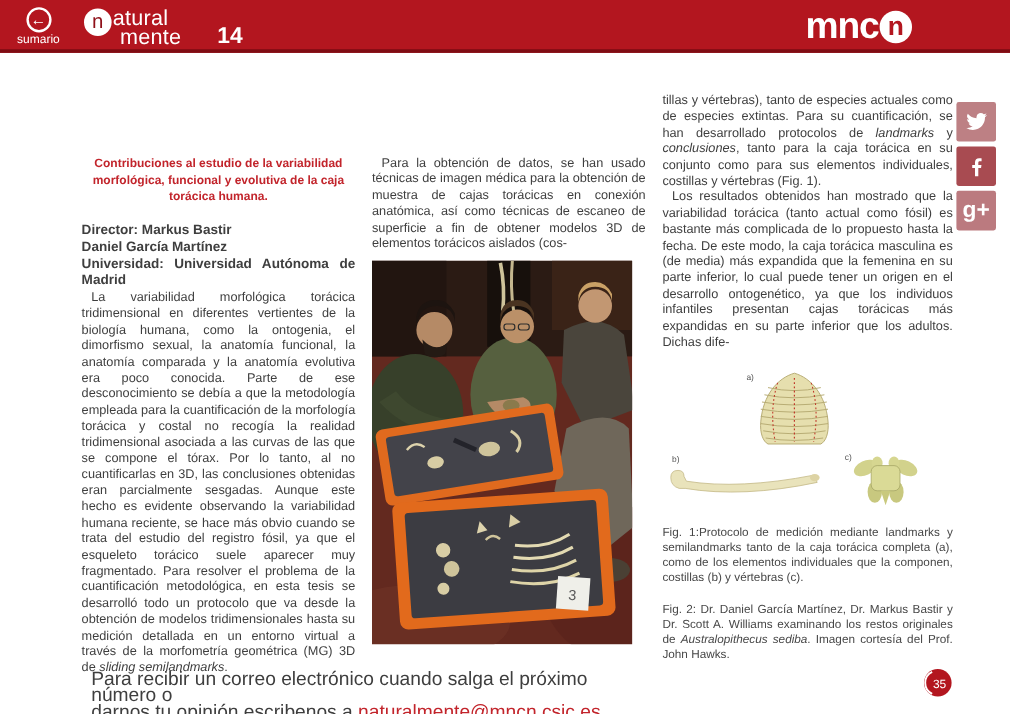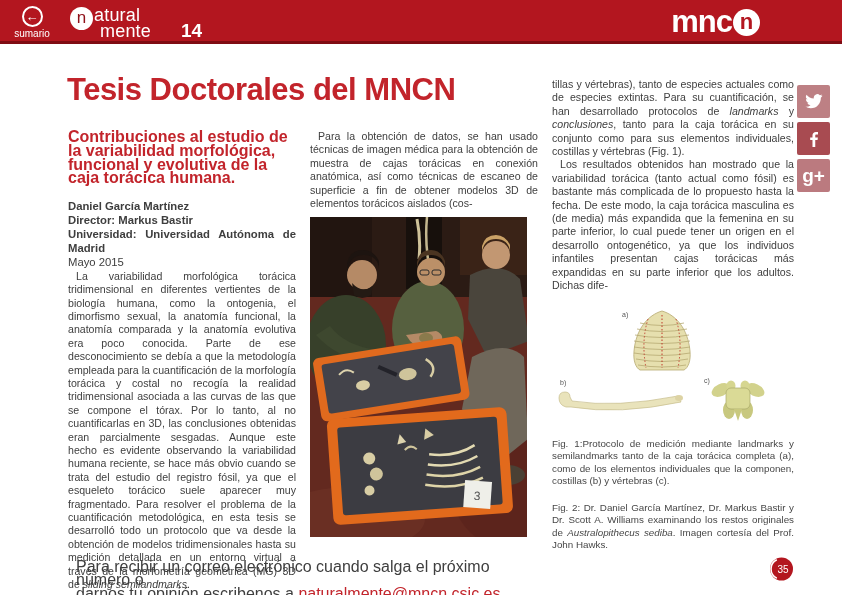--- a/index.html
+++ b/index.html
@@ -42,22 +42,22 @@
   #icon-gplus .glyph { color: #fff; font-size: 19px; font-weight: bold; line-height: 1; }
 
   
   #title { position: absolute; left: 67px; top: 72px; width: 480px;
     font-size: 31px; font-weight: bold; color: #c2242b; letter-spacing: -.5px; }
   .col { position: absolute; width: 228px; font-size: 10.6px; line-height: 13.4px;
     color: #3e3e3e; text-align: justify; }
   #col1 { left: 68px; top: 130px; }
   #col2 { left: 310px; top: 130px; }
   #col3 { left: 552px; top: 78px; width: 242px; }
-  .lead { color: #c2242b; font-weight: bold; font-size: 16px; line-height: 13.8px;
-    text-align: left; margin-bottom: 15px; }
+  .lead { color: #c2242b; font-weight: bold; font-size: 10px; line-height: 13.8px;
+    text-align: center; margin-bottom: 15px; }
   .author-block { font-weight: bold; font-size: 11.3px; line-height: 13.9px;
     text-align: left; }
   .author-block .justify { text-align: justify; }
   .date-line { font-weight: normal; font-size: 11.3px; line-height: 13.9px; }
   .body-p { margin-top: 0; }
   .indent { text-indent: 8px; }
   .body-p em { font-style: italic; }
 
   
   #photo { position: absolute; left: 310px; top: 217px; width: 217px; height: 320px;
@@ -111,29 +111,27 @@
   </div>
   <div class="social-icon" id="icon-facebook">
     <svg width="20" height="20" viewBox="0 0 24 24">
       <path fill="#ffffff" d="M13.5 21.5v-8.2h2.75l.41-3.2H13.5V8.06c0-.93.26-1.56 1.59-1.56h1.7V3.64c-.3-.04-1.3-.13-2.48-.13-2.45 0-4.13 1.5-4.13 4.25v2.34H7.42v3.2h2.76v8.2h3.32z"></path>
     </svg>
   </div>
   <div class="social-icon" id="icon-gplus">
     <span class="glyph">g+</span>
   </div>
 
-  <h1 id="title">Tesis Doctorales del MNCN</h1>
 
   <div class="col" id="col1">
     <div class="lead">Contribuciones al estudio de la variabilidad morfológica, funcional y evolutiva de la caja torácica humana.</div>
     <div class="author-block">
+      <div>Director: Markus Bastir</div>
       <div>Daniel García Martínez</div>
-      <div>Director: Markus Bastir</div>
       <div class="justify">Universidad: Universidad Autónoma de Madrid</div>
-      <div class="date-line">Mayo 2015</div>
     </div>
     <p class="body-p indent">
       <span>La variabilidad morfológica torácica tridimensional en diferentes vertientes de la biología humana, como la ontogenia, el dimorfismo sexual, la anatomía funcional, la anatomía comparada y la anatomía evolutiva era poco conocida. Parte de ese desconocimiento se debía a que la metodología empleada para la cuantificación de la morfología torácica y costal no recogía la realidad tridimensional asociada a las curvas de las que se compone el tórax. Por lo tanto, al no cuantificarlas en 3D, las conclusiones obtenidas eran parcialmente sesgadas. Aunque este hecho es evidente observando la variabilidad humana reciente, se hace más obvio cuando se trata del estudio del registro fósil, ya que el esqueleto torácico suele aparecer muy fragmentado. Para resolver el problema de la cuantificación metodológica, en esta tesis se desarrolló todo un protocolo que va desde la obtención de modelos tridimensionales hasta su medición detallada en un entorno virtual a través de la morfometría geométrica (MG) 3D de </span><em>sliding semilandmarks</em><span>.</span>
     </p>
   </div>
 
   <div class="col" id="col2">
     <p class="indent">Para la obtención de datos, se han usado técnicas de imagen médica para la obtención de muestra de cajas torácicas en conexión anatómica, así como técnicas de escaneo de superficie a fin de obtener modelos 3D de elementos torácicos aislados (cos-</p>
   </div>
 

